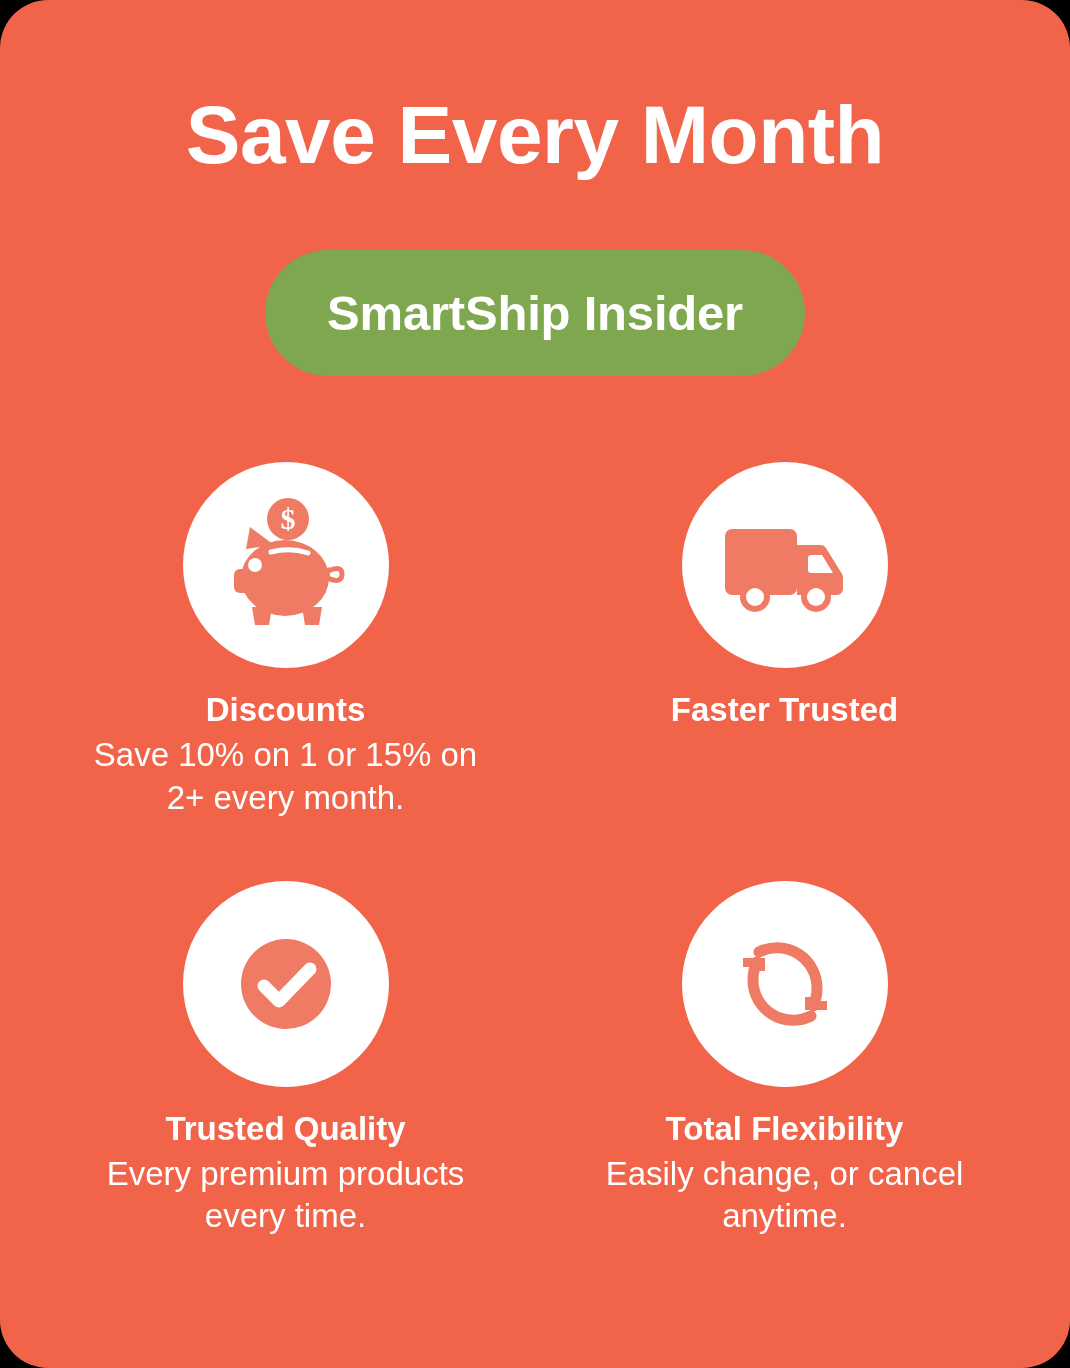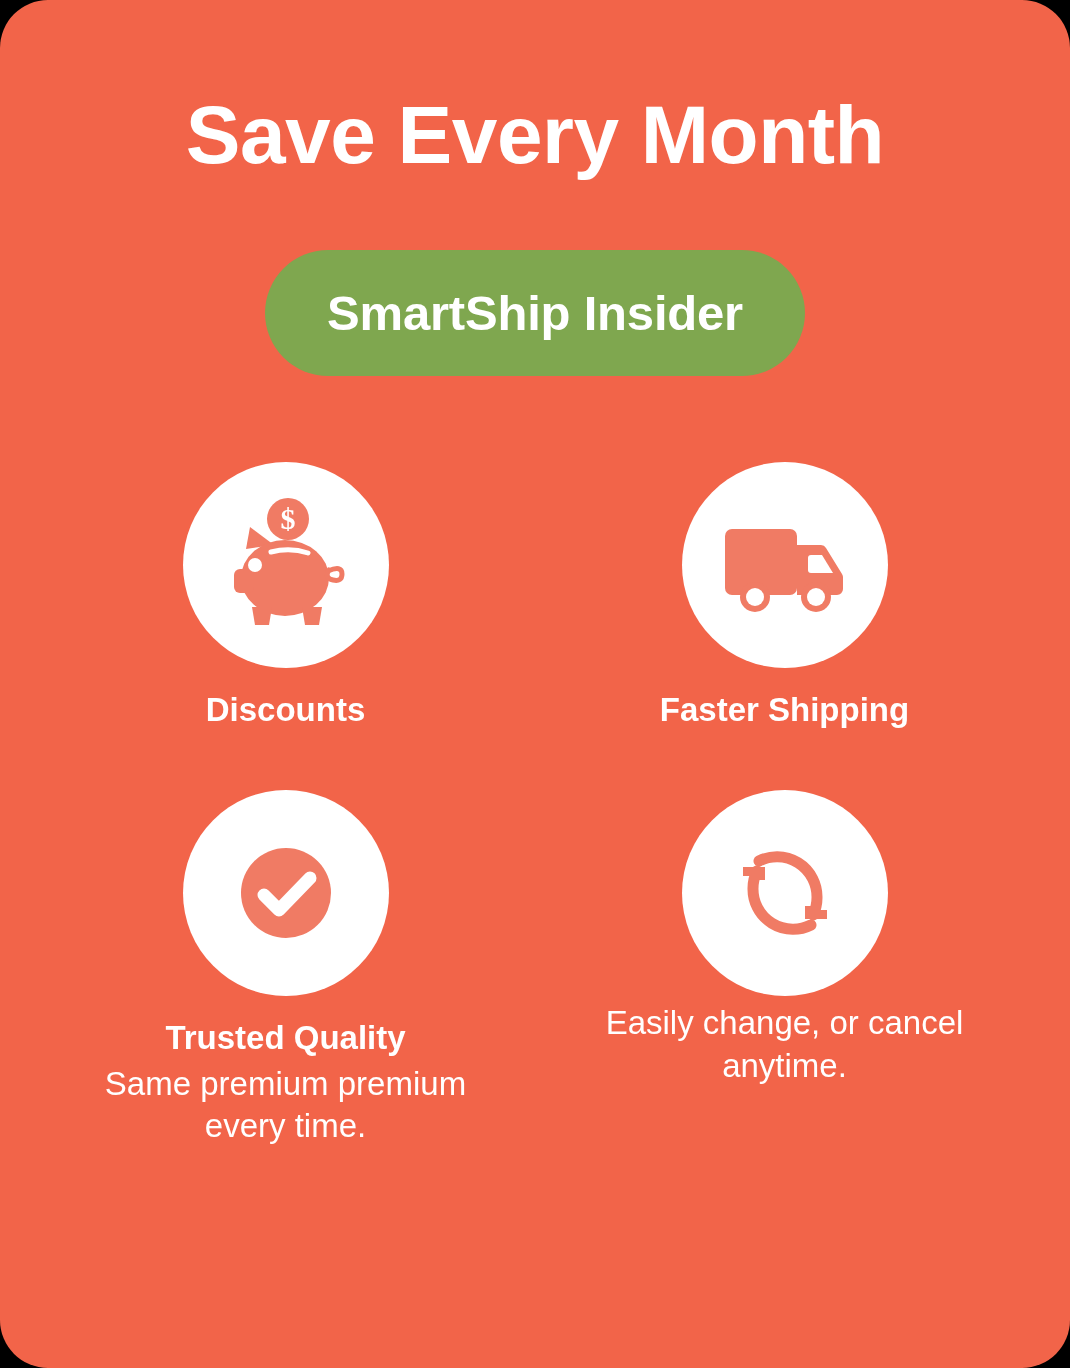--- a/index.html
+++ b/index.html
@@ -147,64 +147,66 @@
           <path d="M86 112 L106 112 L103 130 L89 130 Z" fill="#F07B64"></path>
 
           <path d="M55 57 Q74 52 92 58" stroke="#FFFFFF" stroke-width="5" fill="none" stroke-linecap="round"></path>
 
           <circle cx="39" cy="70" r="7" fill="#FFFFFF"></circle>
 
           <path d="M112 76 q14 -6 14 3 q0 8 -9 6 q-9 -2 -4 -10" stroke="#F07B64" stroke-width="5" fill="none" stroke-linecap="round"></path>
         </svg>
       </div>
       <div class="feature-title">Discounts</div>
+      <div class="feature-desc">Save 10% on 1 or 15% on 2+ every month.</div>
     </div>
 
     <div class="feature">
       <div class="icon-circle">
         <svg width="132" height="132" viewBox="0 0 132 132" aria-hidden="true">
 
           <rect x="6" y="30" width="72" height="66" rx="7" fill="#F07B64"></rect>
 
           <path d="M78 46 h24 a6 6 0 0 1 5 3 l16 26 a6 6 0 0 1 1 3 v12 a6 6 0 0 1 -6 6 H78 Z" fill="#F07B64"></path>
 
           <path d="M92 56 h11 l11 18 h-22 a3 3 0 0 1 -3 -3 v-12 a3 3 0 0 1 3 -3 Z" fill="#FFFFFF"></path>
 
           <circle cx="36" cy="98" r="15" fill="#F07B64"></circle>
           <circle cx="36" cy="98" r="9" fill="#FFFFFF"></circle>
           <circle cx="97" cy="98" r="15" fill="#F07B64"></circle>
           <circle cx="97" cy="98" r="9" fill="#FFFFFF"></circle>
         </svg>
       </div>
-      <div class="feature-title">Faster Shipping</div>
+      <div class="feature-title">Faster Trusted</div>
     </div>
 
     <div class="feature">
       <div class="icon-circle">
         <svg width="104" height="104" viewBox="0 0 104 104" aria-hidden="true">
           <circle cx="52" cy="52" r="45" fill="#F07B64"></circle>
           <path d="M30 54 L45 69 L76 37" stroke="#FFFFFF" stroke-width="13" fill="none" stroke-linecap="round" stroke-linejoin="round"></path>
         </svg>
       </div>
       <div class="feature-title">Trusted Quality</div>
-      <div class="feature-desc">Same premium premium every time.</div>
+      <div class="feature-desc">Every premium products every time.</div>
     </div>
 
     <div class="feature">
       <div class="icon-circle">
         <svg width="116" height="116" viewBox="0 0 116 116" aria-hidden="true">
           <g stroke="#F07B64" stroke-width="11" fill="none" stroke-linecap="round">
 
             <path d="M32 26 A40 40 0 0 1 90 62 A40 40 0 0 1 86 80"></path>
 
             <path d="M84 90 A40 40 0 0 1 26 54 A40 40 0 0 1 30 36"></path>
           </g>
 
           <path d="M16 32 h22 v13 h-9 v-4 h-13 Z" fill="#F07B64"></path>
 
           <path d="M100 84 h-22 v-13 h9 v4 h13 Z" fill="#F07B64"></path>
         </svg>
       </div>
+      <div class="feature-title">Total Flexibility</div>
       <div class="feature-desc">Easily change, or cancel anytime.</div>
     </div>
 
   </div>
 </div>
 
 </body></html>

